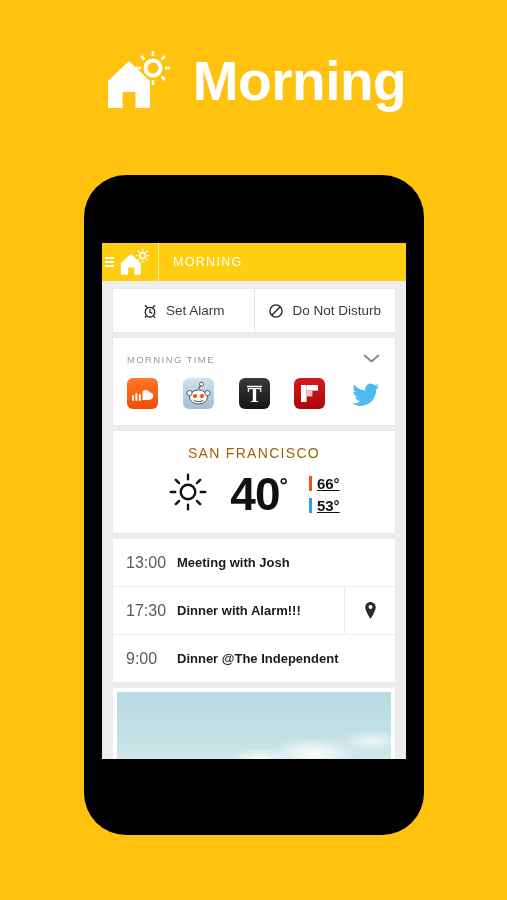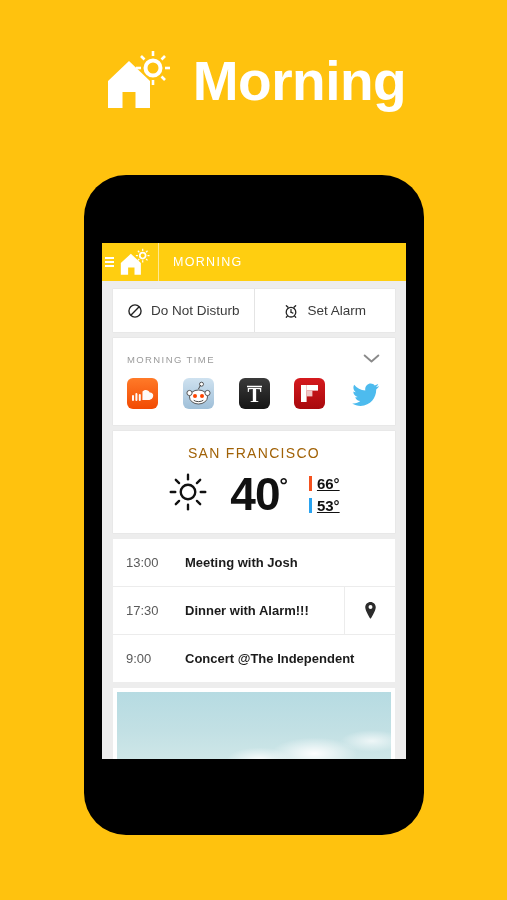--- a/index.html
+++ b/index.html
@@ -223,23 +223,23 @@
     background: #ffffff;
   }
   .event {
     display: flex;
     align-items: center;
     height: 47px;
     border-bottom: 1px solid #ececec;
   }
   .event:last-child { border-bottom: none; }
   .event-time {
-    width: 72px;
+    width: 64px;
     padding-left: 13px;
-    font-size: 13px;
+    font-size: 16px;
     color: #5a5a5a;
     box-sizing: border-box;
   }
   .event-title {
     flex: 1;
     font-size: 13px;
     font-weight: bold;
     color: #1b1b1b;
   }
   .event-pin {
@@ -321,39 +321,39 @@
           </svg>
         </div>
       </div>
       <div class="appbar-title">MORNING</div>
     </div>
 
     <div class="card quick-actions">
       <div class="qa-btn">
         <span class="qa-icon">
           <svg viewBox="0 0 20 20" width="16" height="16" aria-hidden="true">
-            <circle cx="10" cy="10" r="7.6" fill="none" stroke="#222" stroke-width="1.7"></circle>
-            <line x1="4.8" y1="15.2" x2="15.2" y2="4.8" stroke="#222" stroke-width="1.7"></line>
-          </svg>
-        </span>
-        <span>Do Not Disturb</span>
-      </div>
-      <div class="qa-btn">
-        <span class="qa-icon">
-          <svg viewBox="0 0 20 20" width="16" height="16" aria-hidden="true">
             <circle cx="10" cy="11.5" r="6" fill="none" stroke="#222" stroke-width="1.6"></circle>
             <line x1="10" y1="11.5" x2="10" y2="8.2" stroke="#222" stroke-width="1.5" stroke-linecap="round"></line>
             <line x1="10" y1="11.5" x2="12.4" y2="12.6" stroke="#222" stroke-width="1.5" stroke-linecap="round"></line>
             <line x1="4.2" y1="3.3" x2="6.3" y2="5.2" stroke="#222" stroke-width="1.7" stroke-linecap="round"></line>
             <line x1="15.8" y1="3.3" x2="13.7" y2="5.2" stroke="#222" stroke-width="1.7" stroke-linecap="round"></line>
             <line x1="5.4" y1="16.4" x2="4.1" y2="17.8" stroke="#222" stroke-width="1.5" stroke-linecap="round"></line>
             <line x1="14.6" y1="16.4" x2="15.9" y2="17.8" stroke="#222" stroke-width="1.5" stroke-linecap="round"></line>
           </svg>
         </span>
         <span>Set Alarm</span>
+      </div>
+      <div class="qa-btn">
+        <span class="qa-icon">
+          <svg viewBox="0 0 20 20" width="16" height="16" aria-hidden="true">
+            <circle cx="10" cy="10" r="7.6" fill="none" stroke="#222" stroke-width="1.7"></circle>
+            <line x1="4.8" y1="15.2" x2="15.2" y2="4.8" stroke="#222" stroke-width="1.7"></line>
+          </svg>
+        </span>
+        <span>Do Not Disturb</span>
       </div>
     </div>
 
     <div class="card">
       <div class="mt-head">
         <span class="mt-label">MORNING TIME</span>
         <span>
           <svg viewBox="0 0 22 14" width="19" height="12" aria-hidden="true">
             <polyline points="3,4 11,11 19,4" fill="none" stroke="#8a8a8a" stroke-width="2.2" stroke-linecap="round" stroke-linejoin="round"></polyline>
           </svg>
@@ -456,21 +456,21 @@
         <span class="event-title">Dinner with Alarm!!!</span>
         <span class="event-pin">
           <svg viewBox="0 0 20 26" width="15" height="19" aria-hidden="true">
             <path d="M10 1.2c-4 0-7.2 3.2-7.2 7.2 0 5.2 7.2 16 7.2 16s7.2-10.8 7.2-16c0-4-3.2-7.2-7.2-7.2z" fill="#2b2b2b"></path>
             <circle cx="10" cy="8.3" r="2.7" fill="#ffffff"></circle>
           </svg>
         </span>
       </div>
       <div class="event">
         <span class="event-time">9:00</span>
-        <span class="event-title">Concert @The Independent</span>
+        <span class="event-title">Dinner @The Independent</span>
       </div>
     </div>
 
     <div class="photo-card">
       <div class="photo"></div>
     </div>
 
   </div>
 </div>
 

